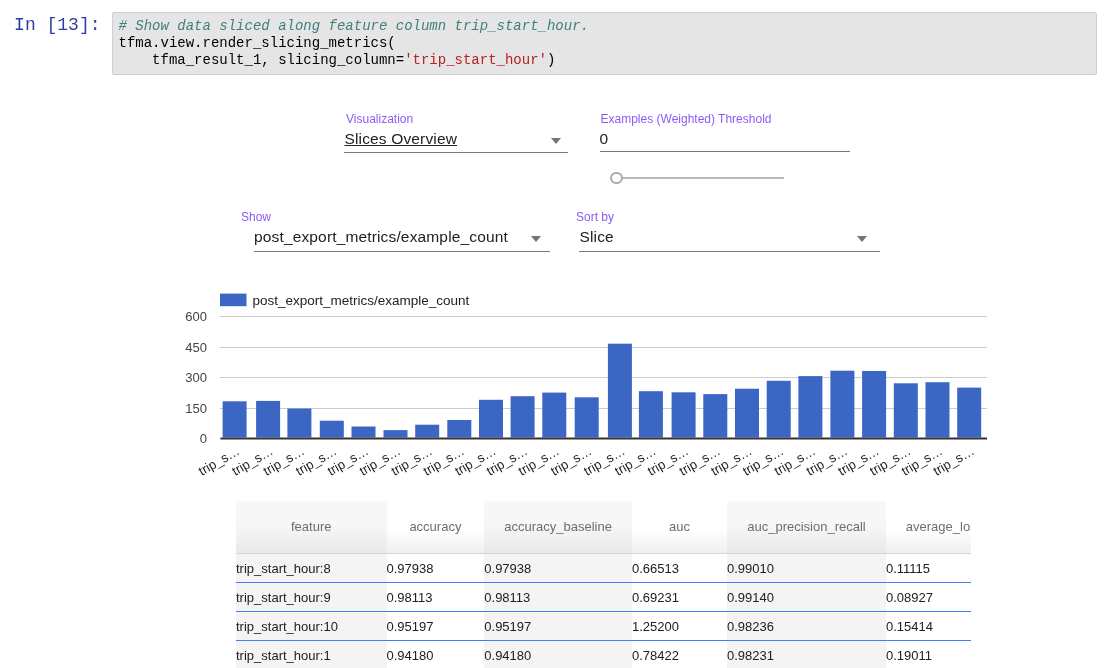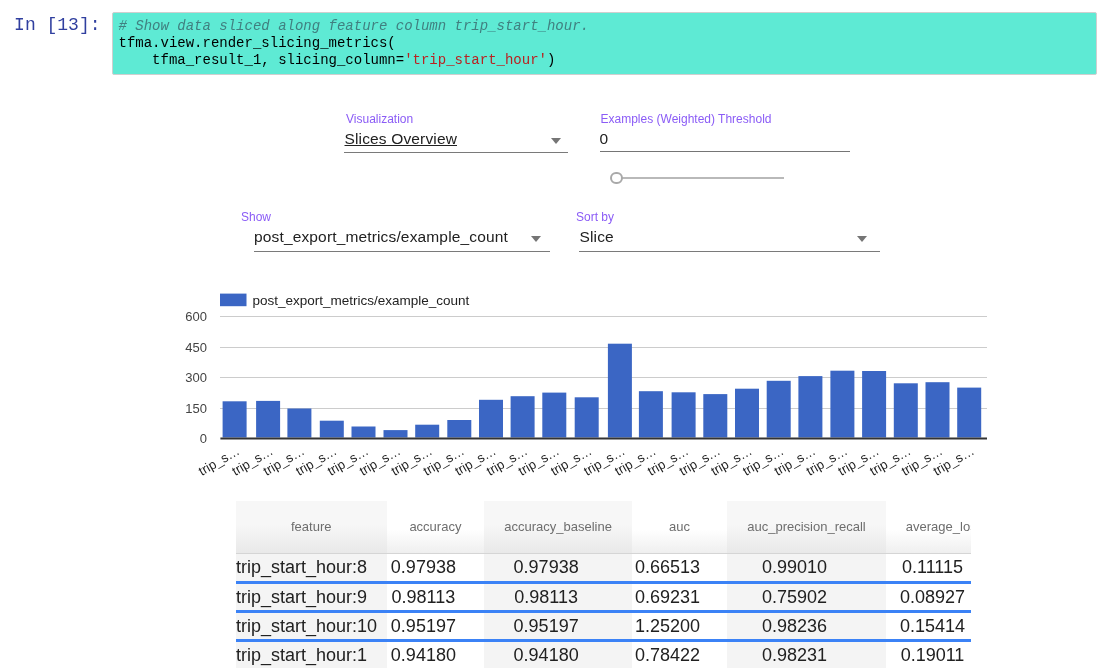--- a/index.html
+++ b/index.html
@@ -2,37 +2,37 @@
 <html><head>
 <meta charset="utf-8">
 <style>
   * { margin:0; padding:0; box-sizing:border-box; }
   html,body { width:1111px; height:668px; background:#fff; overflow:hidden; }
   body { position:relative; font-family:"Liberation Sans", sans-serif; }
   .abs { position:absolute; }
 
   
   #prompt { left:0; top:17px; width:100.5px; text-align:right; font-size:18px; line-height:17px; color:#303F9F; font-family:"Liberation Mono",monospace; }
-  #codebox { left:111.5px; top:11.5px; width:985px; height:63.5px; background:#5eead4; border:1px solid #cfcfcf; border-radius:2px; }
+  #codebox { left:111.5px; top:11.5px; width:985px; height:63.5px; background:#e5e5e5; border:1px solid #cfcfcf; border-radius:2px; }
   #codebox pre { margin:0; padding:5px 0 0 6px; font-family:"Liberation Mono",monospace; font-size:14px; line-height:17px; color:#000; }
   .com { color:#408080; font-style:italic; }
   .str { color:#BA2121; }
 
   
   .ctl-label { font-size:12px; line-height:12px; color:#8b5cf6; }
   .ctl-value { font-size:15.5px; letter-spacing:0.15px; line-height:15px; color:#212121; }
   .underline { height:1px; background:#7a7a7a; }
   .tri { width:0; height:0; border-left:5.5px solid transparent; border-right:5.5px solid transparent; border-top:6.2px solid #757575; }
 
   
   #tablewrap { left:236px; top:500.5px; width:735px; height:167.5px; overflow:hidden; }
   #tablewrap table { border-collapse:collapse; table-layout:fixed; width:767px; font-family:"Liberation Sans",sans-serif; }
   #tablewrap th { font-weight:normal; font-size:13px; color:#6e6e6e; text-align:center; height:53px; background:linear-gradient(#ffffff 55%, #efefef); border-bottom:1px solid #d5d5d5; }
   #tablewrap th.sh { background:linear-gradient(#f7f7f7 45%, #e9e9e9); }
-  #tablewrap td { font-size:18px; color:#212121; text-align:center; padding-right:24px; height:29px; border-bottom:3px solid #3b82f6; background:#fff; }
+  #tablewrap td { font-size:13px; color:#212121; text-align:left; padding-right:24px; height:29px; border-bottom:1px solid #3b82f6; background:#fff; }
   #tablewrap td.sh { background:#f4f4f4; }
 </style>
 </head>
 <body>
 
 <div class="abs" id="prompt">In&nbsp;[13]:</div>
 <div class="abs" id="codebox">
     <pre><span class="com"># Show data sliced along feature column trip_start_hour.</span>
 tfma.view.render_slicing_metrics(
     tfma_result_1, slicing_column=<span class="str">'trip_start_hour'</span>)</pre>
@@ -163,21 +163,21 @@
           <td class="sh">0.97938</td>
   <td>0.66513</td>
           <td class="sh">0.99010</td>
           <td>0.11115</td>
 </tr>
 <tr>
   <td class="sh">trip_start_hour:9</td>
           <td>0.98113</td>
           <td class="sh">0.98113</td>
   <td>0.69231</td>
-          <td class="sh">0.75902</td>
+          <td class="sh">0.99140</td>
           <td>0.08927</td>
 </tr>
 <tr>
   <td class="sh">trip_start_hour:10</td>
           <td>0.95197</td>
           <td class="sh">0.95197</td>
   <td>1.25200</td>
           <td class="sh">0.98236</td>
           <td>0.15414</td>
 </tr>

